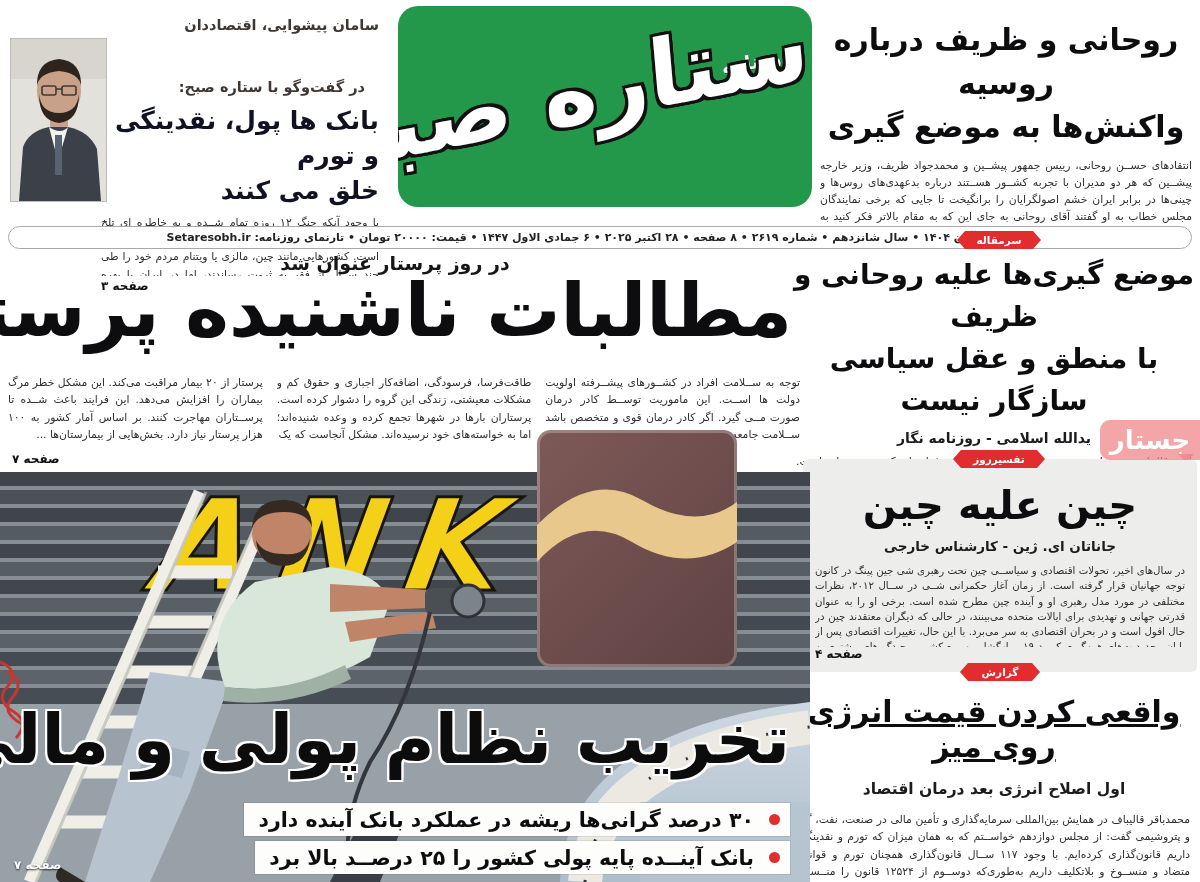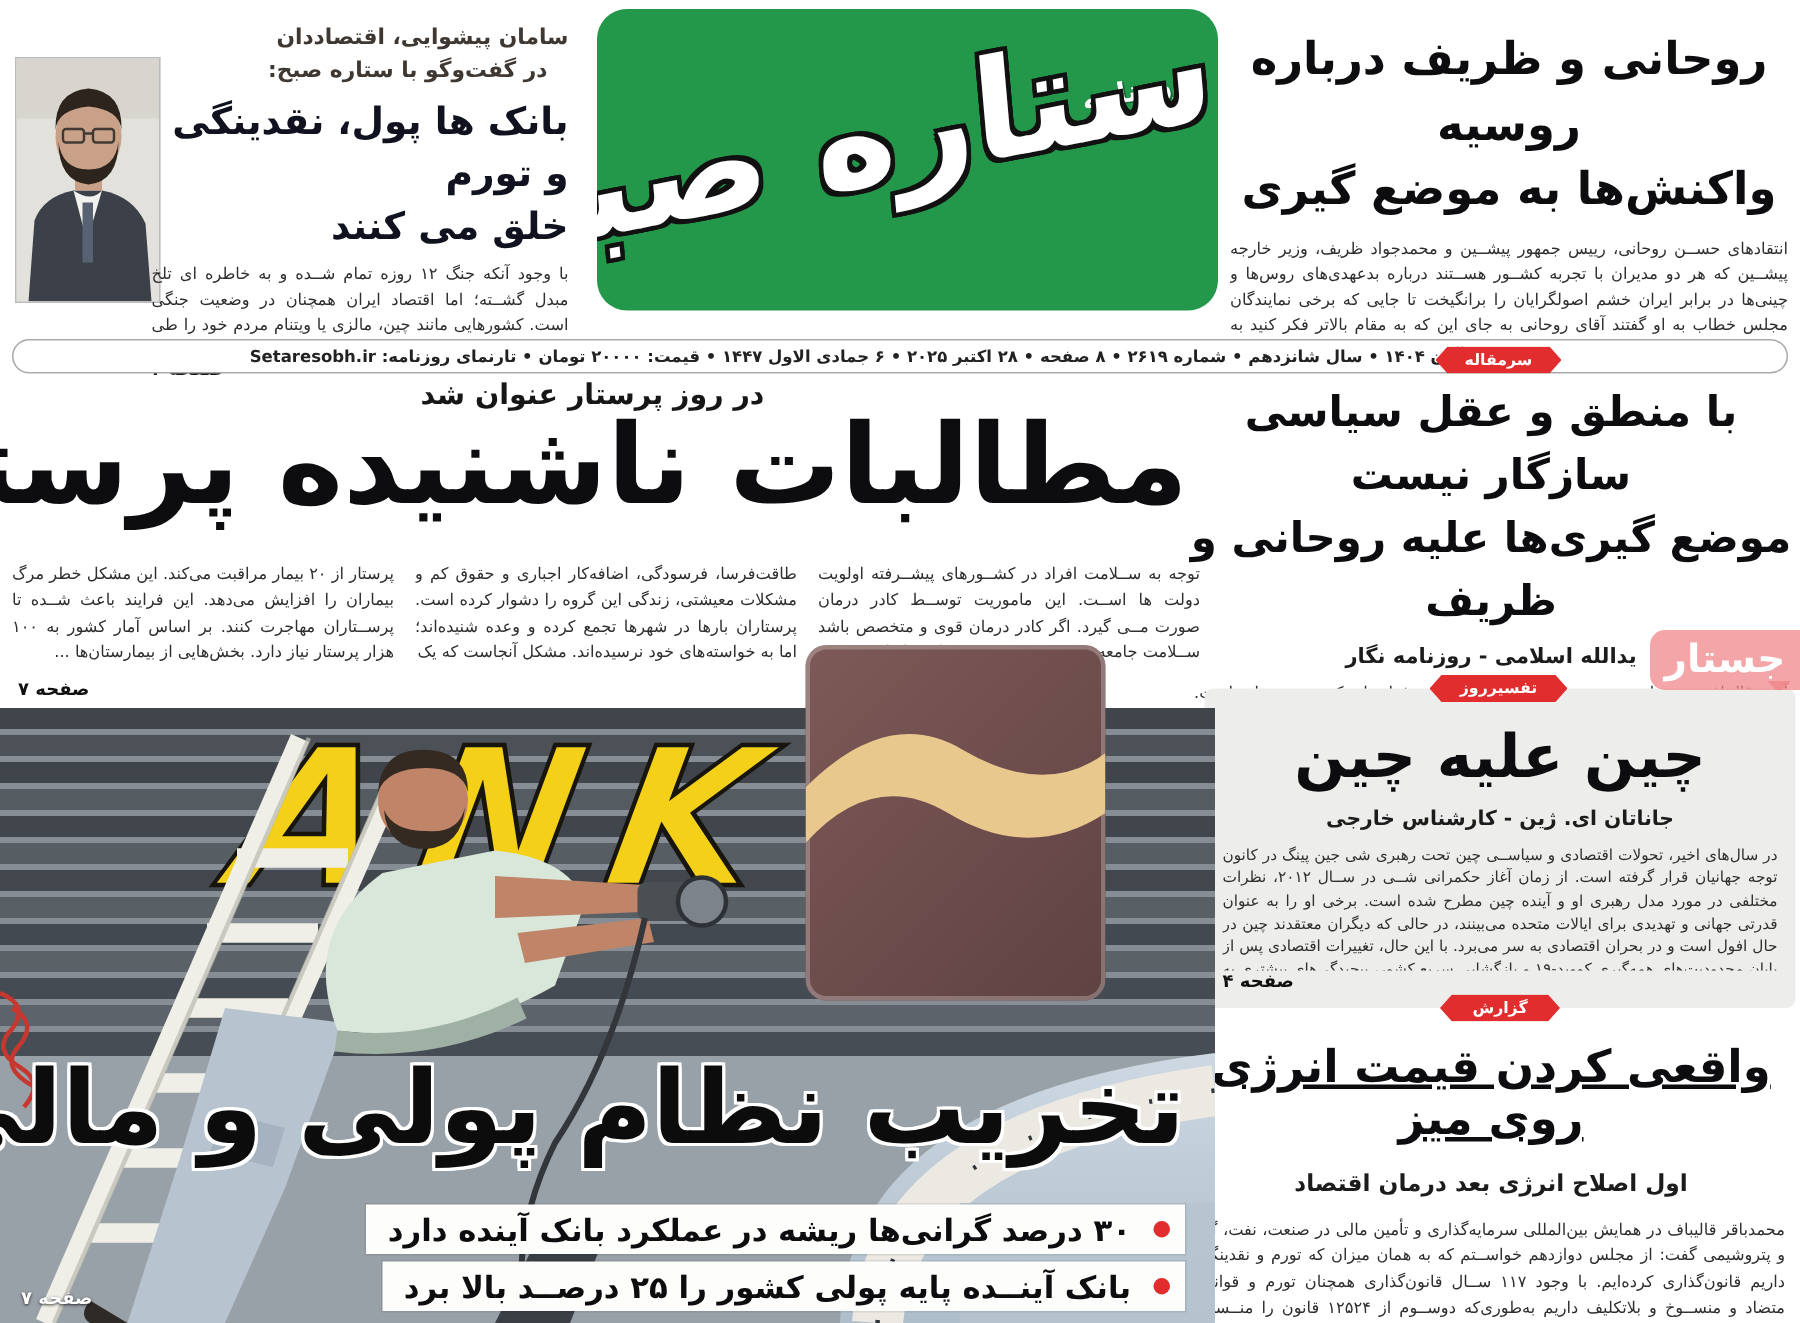--- a/index.html
+++ b/index.html
@@ -89,21 +89,21 @@
 
         <rect x="31" y="47" width="14" height="9" rx="2" fill="none" stroke="#413a33" stroke-width="1.6"></rect>
         <rect x="51" y="47" width="14" height="9" rx="2" fill="none" stroke="#413a33" stroke-width="1.6"></rect>
         <line x1="45" y1="50" x2="51" y2="50" stroke="#413a33" stroke-width="1.6"></line>
       </svg>
     </div>
 
     <div class="abs" style="right:17px; top:8px; width:278px; height:206px;">
       <div style="font-size:14.5px; font-weight:bold; color:#3f3731; text-align:right; line-height:1.55;">
         <div>سامان پیشوایی، اقتصاددان</div>
-        <div style="padding-right:14px;">در گفت‌وگو با ستاره صبح:</div>
+        <div style="padding-right:14px;margin-top:40px;">در گفت‌وگو با ستاره صبح:</div>
       </div>
       <div class="hl" style="font-size:25px; line-height:1.4; text-align:right; margin-top:4px; color:#10131f;">
         <div>بانک ها پول، نقدینگی و تورم</div>
         <div>خلق می کنند</div>
       </div>
       <div class="bodytxt" style="margin-top:6px; height:62px;">با وجود آنکه جنگ ۱۲ روزه تمام شــده و به خاطره ای تلخ مبدل گشــته؛ اما اقتصاد ایران همچنان در وضعیت جنگی است. کشورهایی مانند چین، مالزی یا ویتنام مردم خود را طی چند ســال از فقر به ثروت رساندند، اما در ایران با بهره گرفتن از مفهوم جنگ...</div>
       <div class="pageref" style="margin-top:3px;">صفحه ۳</div>
     </div>
   </div>
 
@@ -119,22 +119,22 @@
     </div>
     <div class="bodytxt" style="margin-top:8px; height:72px;">انتقادهای حســن روحانی، رییس جمهور پیشــین و محمدجواد ظریف، وزیر خارجه پیشــین که هر دو مدیران با تجربه کشــور هســتند درباره بدعهدی‌های روس‌ها و چینی‌ها در برابر ایران خشم اصولگرایان را برانگیخت تا جایی که برخی نمایندگان مجلس خطاب به او گفتند آقای روحانی به جای این که به مقام بالاتر فکر کنید به پشت میله‌های زندان فکر کنید. در حالی مخالفت‌ها صورت گرفته که در هیچ جای دنیا مقام‌های مســتقر از سخنان و موضع گیری های مقامات پیش از خود عصبانی...</div>
     <div class="pageref" style="margin-top:2px;">صفحه ۲</div>
   </div>
 
   <div class="datebar">سه‌شنبه ۶ آبان ۱۴۰۴ • سال شانزدهم • شماره ۲۶۱۹ • ۸ صفحه • ۲۸ اکتبر ۲۰۲۵ • ۶ جمادی الاول ۱۴۴۷ • قیمت: ۲۰۰۰۰ تومان • تارنمای روزنامه: Setaresobh.ir</div>
 
   <div class="sec-badge" style="left:957px; top:231px; width:84px;">سرمقاله</div>
   <div class="abs" style="left:792px; top:254px; width:404px; height:200px;">
     <div class="hl centerline" style="font-size:28px; line-height:1.5;">
+      <div>موضع گیری‌ها علیه روحانی و ظریف</div>
       <div>با منطق و عقل سیاسی سازگار نیست</div>
-      <div>موضع گیری‌ها علیه روحانی و ظریف</div>
     </div>
     <div class="centerline" style="font-size:14px; font-weight:bold; margin-top:8px; color:#1c1c1c;">یدالله اسلامی - روزنامه نگار</div>
     <div class="bodytxt" style="margin-top:7px; height:66px; padding:0 4px;">آنچه قالیباف در مجلس در نقد روحانی و ظریف گفت فراتر از یک نقد معمولی است. اینکه سخنان مقامات پیشین اســباب مشکل در نوع روابط روسیه یا ایران شده باشد با منطق و عقل سیاسی سازگار نیست. اینکه روسیه بهانه‌ای برای عمل نکردن به تعهدات پیدا کرده باشد بیشتر با واقعیت نزدیک است تا سخنان روحانی و ظریف. اینکه از جایگاه سخنگوی مجلس به جای روسیه به روحانی و ظریف حمله شود نوبرانه است...</div>
     <div class="pageref" style="margin-top:1px; padding-right:4px;">صفحه ۲</div>
   </div>
   <div class="watermark">جستار</div>
 
   <div class="abs gray-box" style="left:803px; top:459px; width:394px; height:213px;">
     <div class="hl centerline" style="font-size:40px; margin-top:23px;">چین علیه چین</div>
     <div class="centerline" style="font-size:13.5px; font-weight:bold; margin-top:10px; color:#1c1c1c;">جاناتان ای. ژین - کارشناس خارجی</div>

